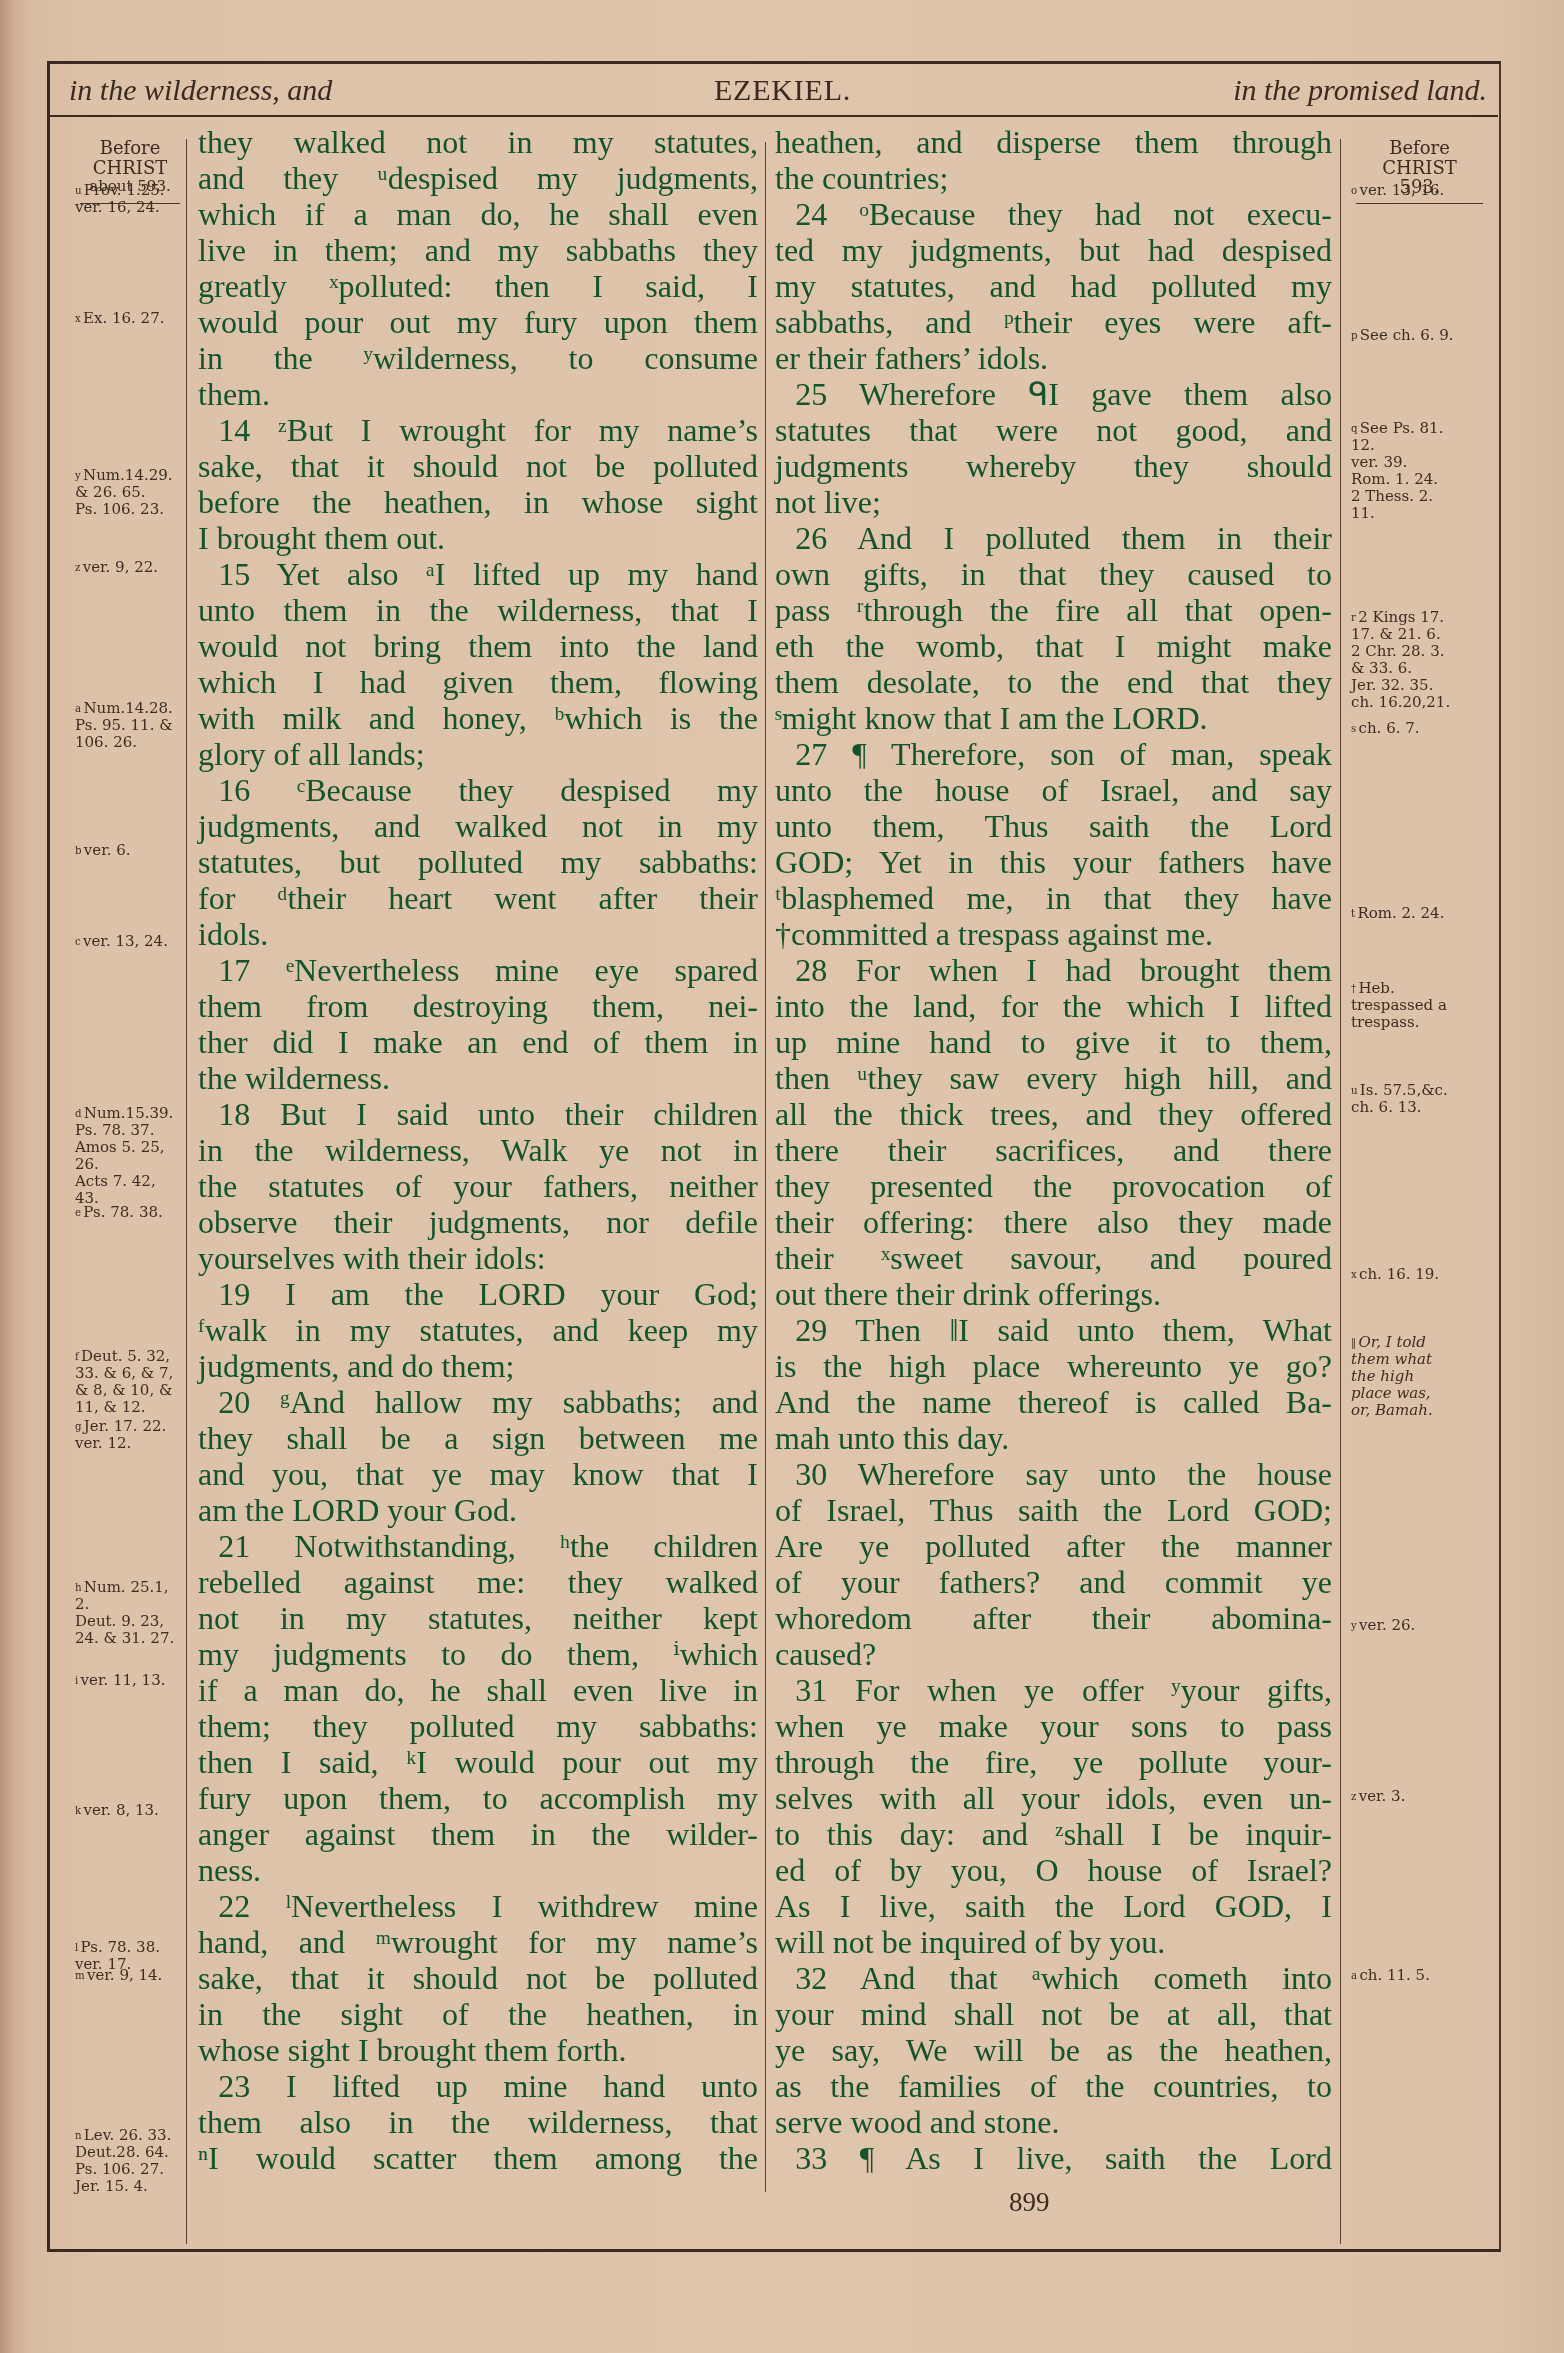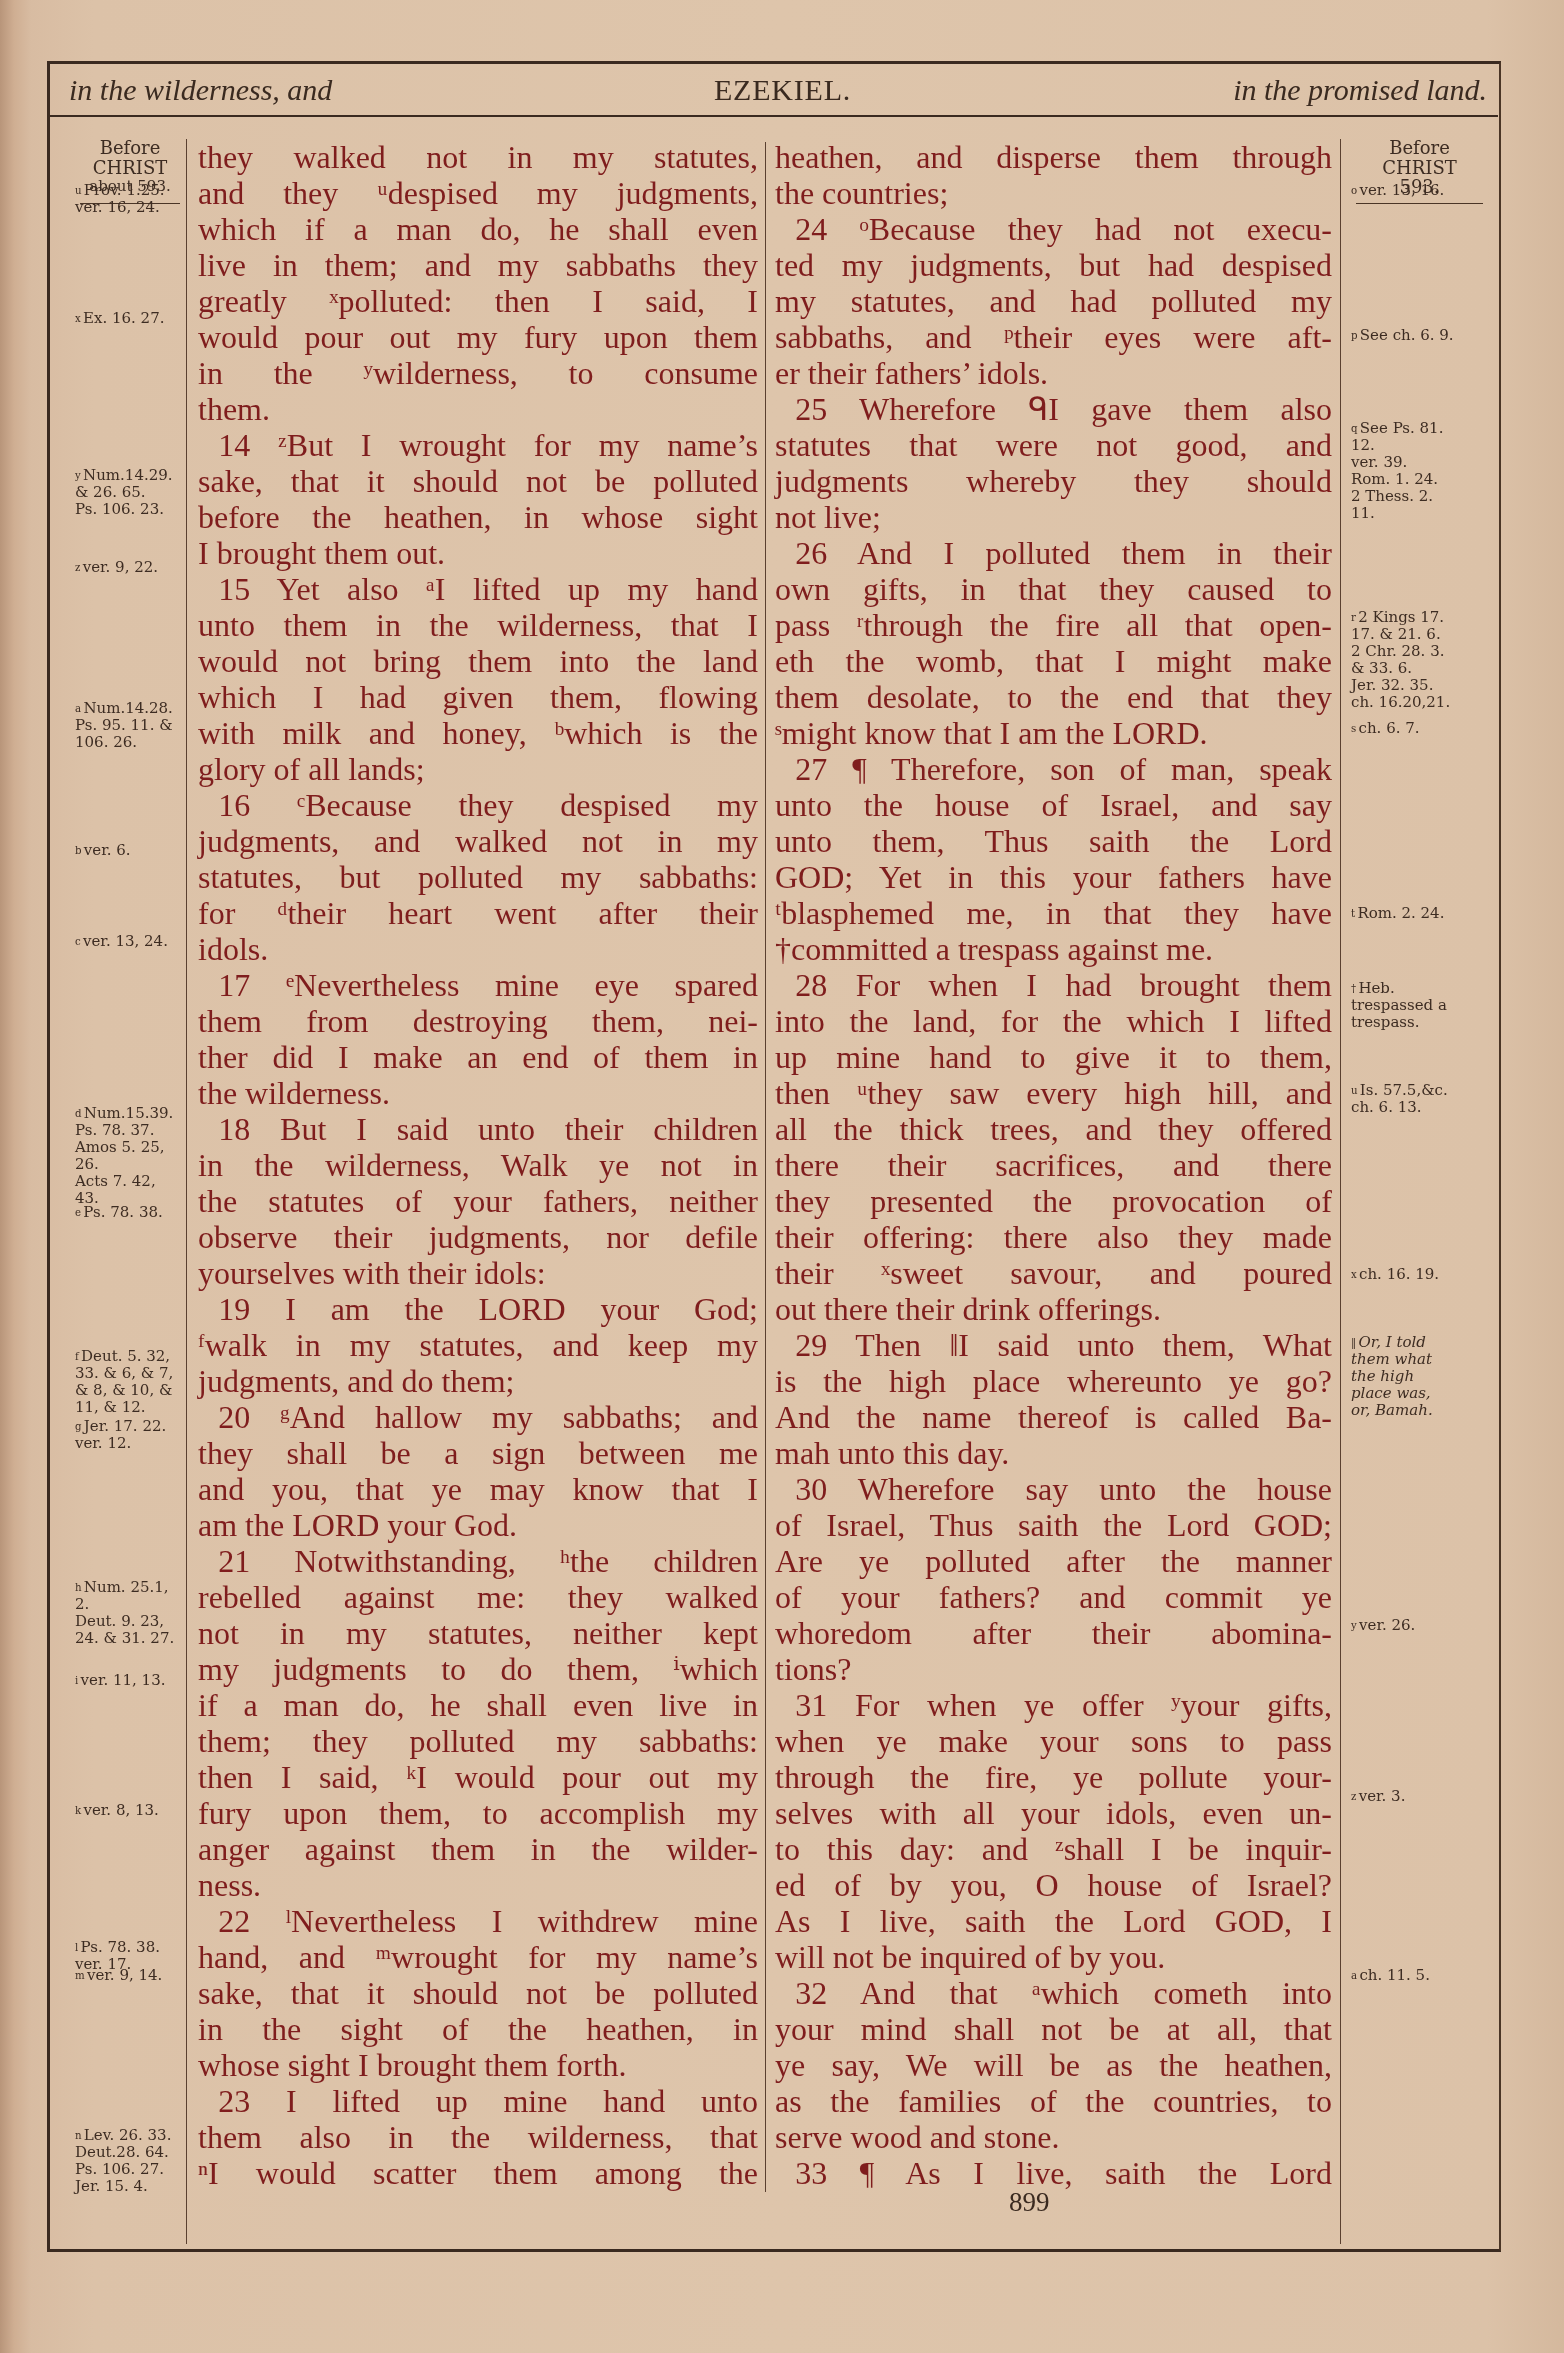--- a/index.html
+++ b/index.html
@@ -12,21 +12,21 @@
   .hdr.left{left:69px;font-style:italic;font-family:"Liberation Serif","DejaVu Serif",serif;}
   .hdr.center{left:0;width:1565px;text-align:center;font-family:"Liberation Serif",serif;letter-spacing:0.8px;}
   .hdr.right{right:78px;font-style:italic;font-family:"Liberation Serif",serif;}
   .hdr-rule{position:absolute;left:50px;top:115px;width:1448px;height:0;border-top:2.3px solid #3a2a20;}
   .vrule{position:absolute;width:0;border-left:1.6px solid #5a4030;}
   .margin{position:absolute;font-family:"DejaVu Serif",serif;font-size:15px;line-height:17px;color:#3d2c22;}
   .margin .bc{text-align:center;font-size:18px;line-height:19.6px;}
   .margin .bc-rule{border-top:1.6px solid #4a3526;margin:6.3px 4.7px 0 4.7px;}
   .ref{position:absolute;left:0;white-space:pre-line;}
   .ref .mk{font-size:10.2px;vertical-align:top;margin-right:2.3px;}
-  .col{position:absolute;top:139px;font-family:"Liberation Serif","DejaVu Serif",serif;font-size:32px;line-height:36px;color:#7f1d1d;}
+  .col{position:absolute;top:124px;font-family:"Liberation Serif","DejaVu Serif",serif;font-size:32px;line-height:36px;color:#14532d;}
   .ln{display:block;white-space:nowrap;text-align:justify;text-align-last:justify;height:36px;overflow:visible;}
   .ln.last{text-align-last:left;}
   .ln.ind{padding-left:20.3px;}
   .pagenum{position:absolute;left:1009px;top:2187px;width:78px;text-align:left;font-family:"Liberation Serif",serif;font-size:27px;}
 </style>
 </head>
 <body>
 
 <div class="frame"></div>
 
@@ -182,21 +182,21 @@
     <span class="ln last">out there their drink offerings.</span>
     <span class="ln ind">29 Then ‖I said unto them, What</span>
     <span class="ln">is the high place whereunto ye go?</span>
     <span class="ln">And the name thereof is called Ba-</span>
     <span class="ln last">mah unto this day.</span>
     <span class="ln ind">30 Wherefore say unto the house</span>
     <span class="ln">of Israel, Thus saith the Lord GOD;</span>
     <span class="ln">Are ye polluted after the manner</span>
     <span class="ln">of your fathers? and commit ye</span>
     <span class="ln">whoredom after their abomina-</span>
-    <span class="ln last">tions?</span>
+    <span class="ln last">caused?</span>
     <span class="ln ind">31 For when ye offer ʸyour gifts,</span>
     <span class="ln">when ye make your sons to pass</span>
     <span class="ln">through the fire, ye pollute your-</span>
     <span class="ln">selves with all your idols, even un-</span>
     <span class="ln">to this day: and ᶻshall I be inquir-</span>
     <span class="ln">ed of by you, O house of Israel?</span>
     <span class="ln">As I live, saith the Lord GOD, I</span>
     <span class="ln last">will not be inquired of by you.</span>
     <span class="ln ind">32 And that ᵃwhich cometh into</span>
     <span class="ln">your mind shall not be at all, that</span>

